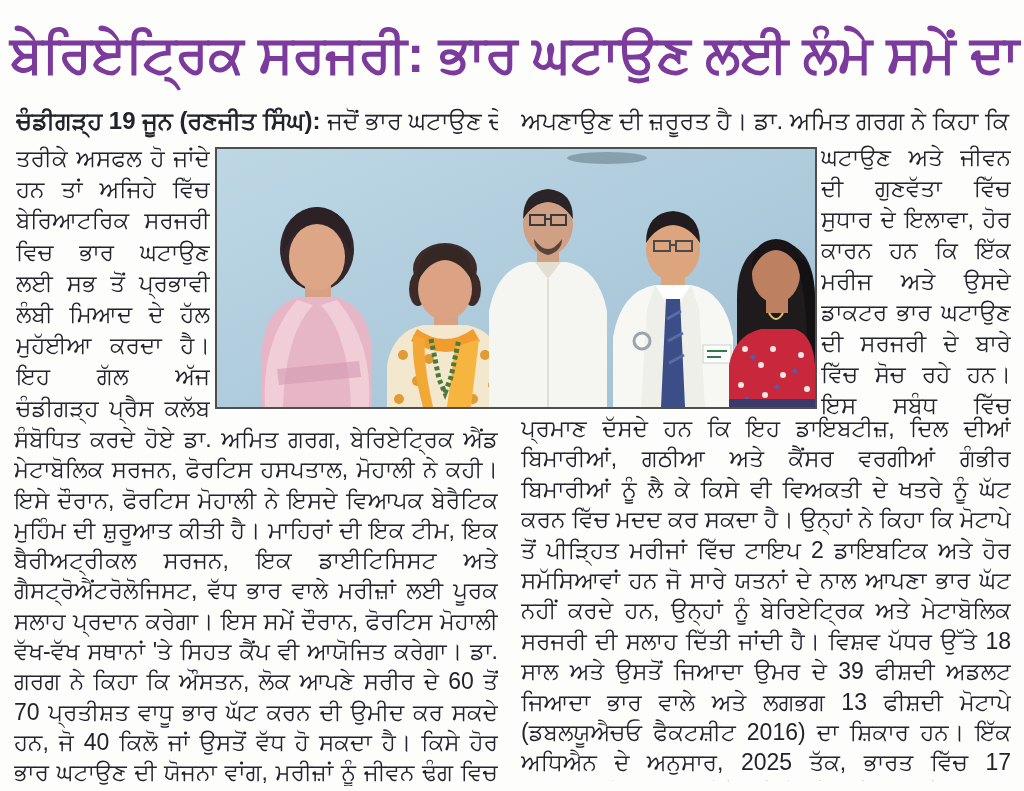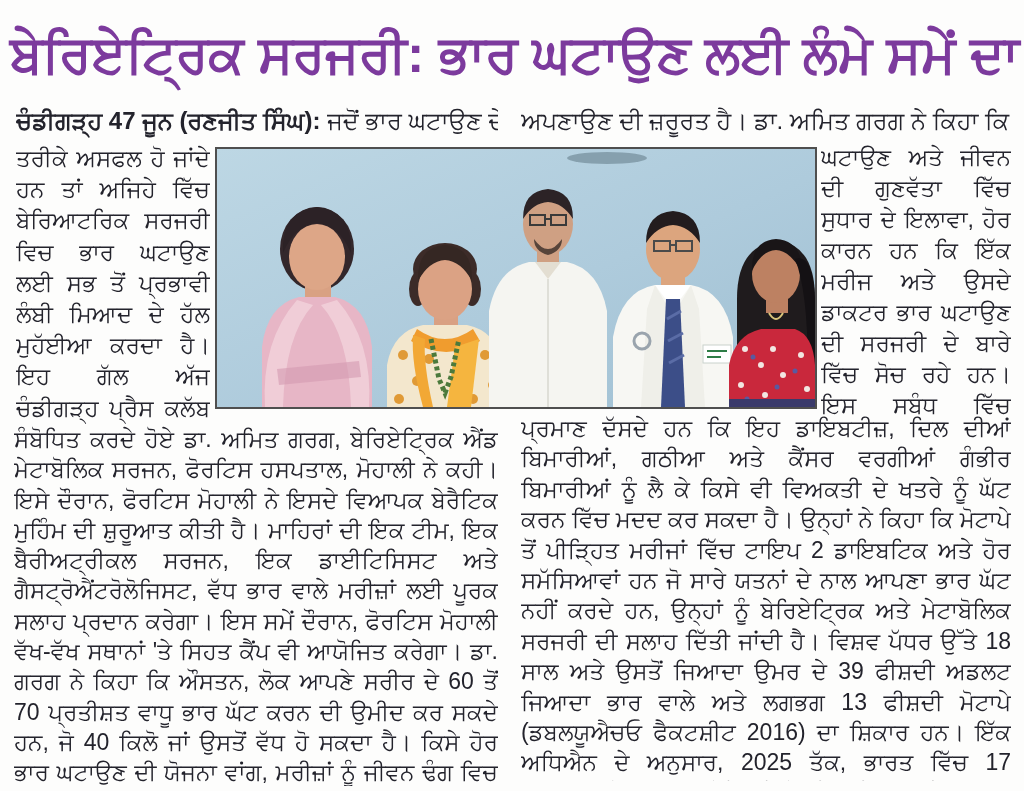--- a/index.html
+++ b/index.html
@@ -48,21 +48,21 @@
   }
   .photo svg{display:block;width:100%;height:100%;}
 </style>
 </head>
 <body>
 
 <div class="page">
 
   <div class="headline">ਬੇਰਿਏਟ੍ਰਿਕ ਸਰਜਰੀ: ਭਾਰ ਘਟਾਉਣ ਲਈ ਲੰਮੇ ਸਮੇਂ ਦਾ ਹੱਲ</div>
 
-  <div class="lead lead-left"><span class="dateline">ਚੰਡੀਗੜ੍ਹ 47 ਜੂਨ (ਰਣਜੀਤ ਸਿੰਘ):</span><span> ਜਦੋਂ ਭਾਰ ਘਟਾਉਣ ਦੇ ਹੋਰ ਸਾਰੇ</span></div>
+  <div class="lead lead-left"><span class="dateline">ਚੰਡੀਗੜ੍ਹ 19 ਜੂਨ (ਰਣਜੀਤ ਸਿੰਘ):</span><span> ਜਦੋਂ ਭਾਰ ਘਟਾਉਣ ਦੇ ਹੋਰ ਸਾਰੇ</span></div>
 
   <div class="lead lead-right">ਅਪਣਾਉਣ ਦੀ ਜ਼ਰੂਰਤ ਹੈ। ਡਾ. ਅਮਿਤ ਗਰਗ ਨੇ ਕਿਹਾ ਕਿ ਭਾਰ</div>
 
   <div class="body-text col-narrow-left">ਤਰੀਕੇ ਅਸਫਲ ਹੋ ਜਾਂਦੇ ਹਨ ਤਾਂ ਅਜਿਹੇ ਵਿੱਚ ਬੇਰਿਆਟਰਿਕ ਸਰਜਰੀ ਵਿਚ ਭਾਰ ਘਟਾਉਣ ਲਈ ਸਭ ਤੋਂ ਪ੍ਰਭਾਵੀ ਲੰਬੀ ਮਿਆਦ ਦੇ ਹੱਲ ਮੁਹੱਈਆ ਕਰਦਾ ਹੈ। ਇਹ ਗੱਲ ਅੱਜ ਚੰਡੀਗੜ੍ਹ ਪ੍ਰੈਸ ਕਲੱਬ ਵਿੱਚ ਇੱਕ ਪ੍ਰੈਸ ਕਾਨਫਰੰਸ ਨੂੰ</div>
 
   <div class="body-text col-narrow-right">ਘਟਾਉਣ ਅਤੇ ਜੀਵਨ ਦੀ ਗੁਣਵੱਤਾ ਵਿੱਚ ਸੁਧਾਰ ਦੇ ਇਲਾਵਾ, ਹੋਰ ਕਾਰਨ ਹਨ ਕਿ ਇੱਕ ਮਰੀਜ ਅਤੇ ਉਸਦੇ ਡਾਕਟਰ ਭਾਰ ਘਟਾਉਣ ਦੀ ਸਰਜਰੀ ਦੇ ਬਾਰੇ ਵਿੱਚ ਸੋਚ ਰਹੇ ਹਨ। ਇਸ ਸਬੰਧ ਵਿੱਚ ਸਾਹਮਣੇ ਆਏ</div>
 
   <div class="photo">
     <svg viewBox="0 0 598 258" preserveAspectRatio="none">
       <defs>

